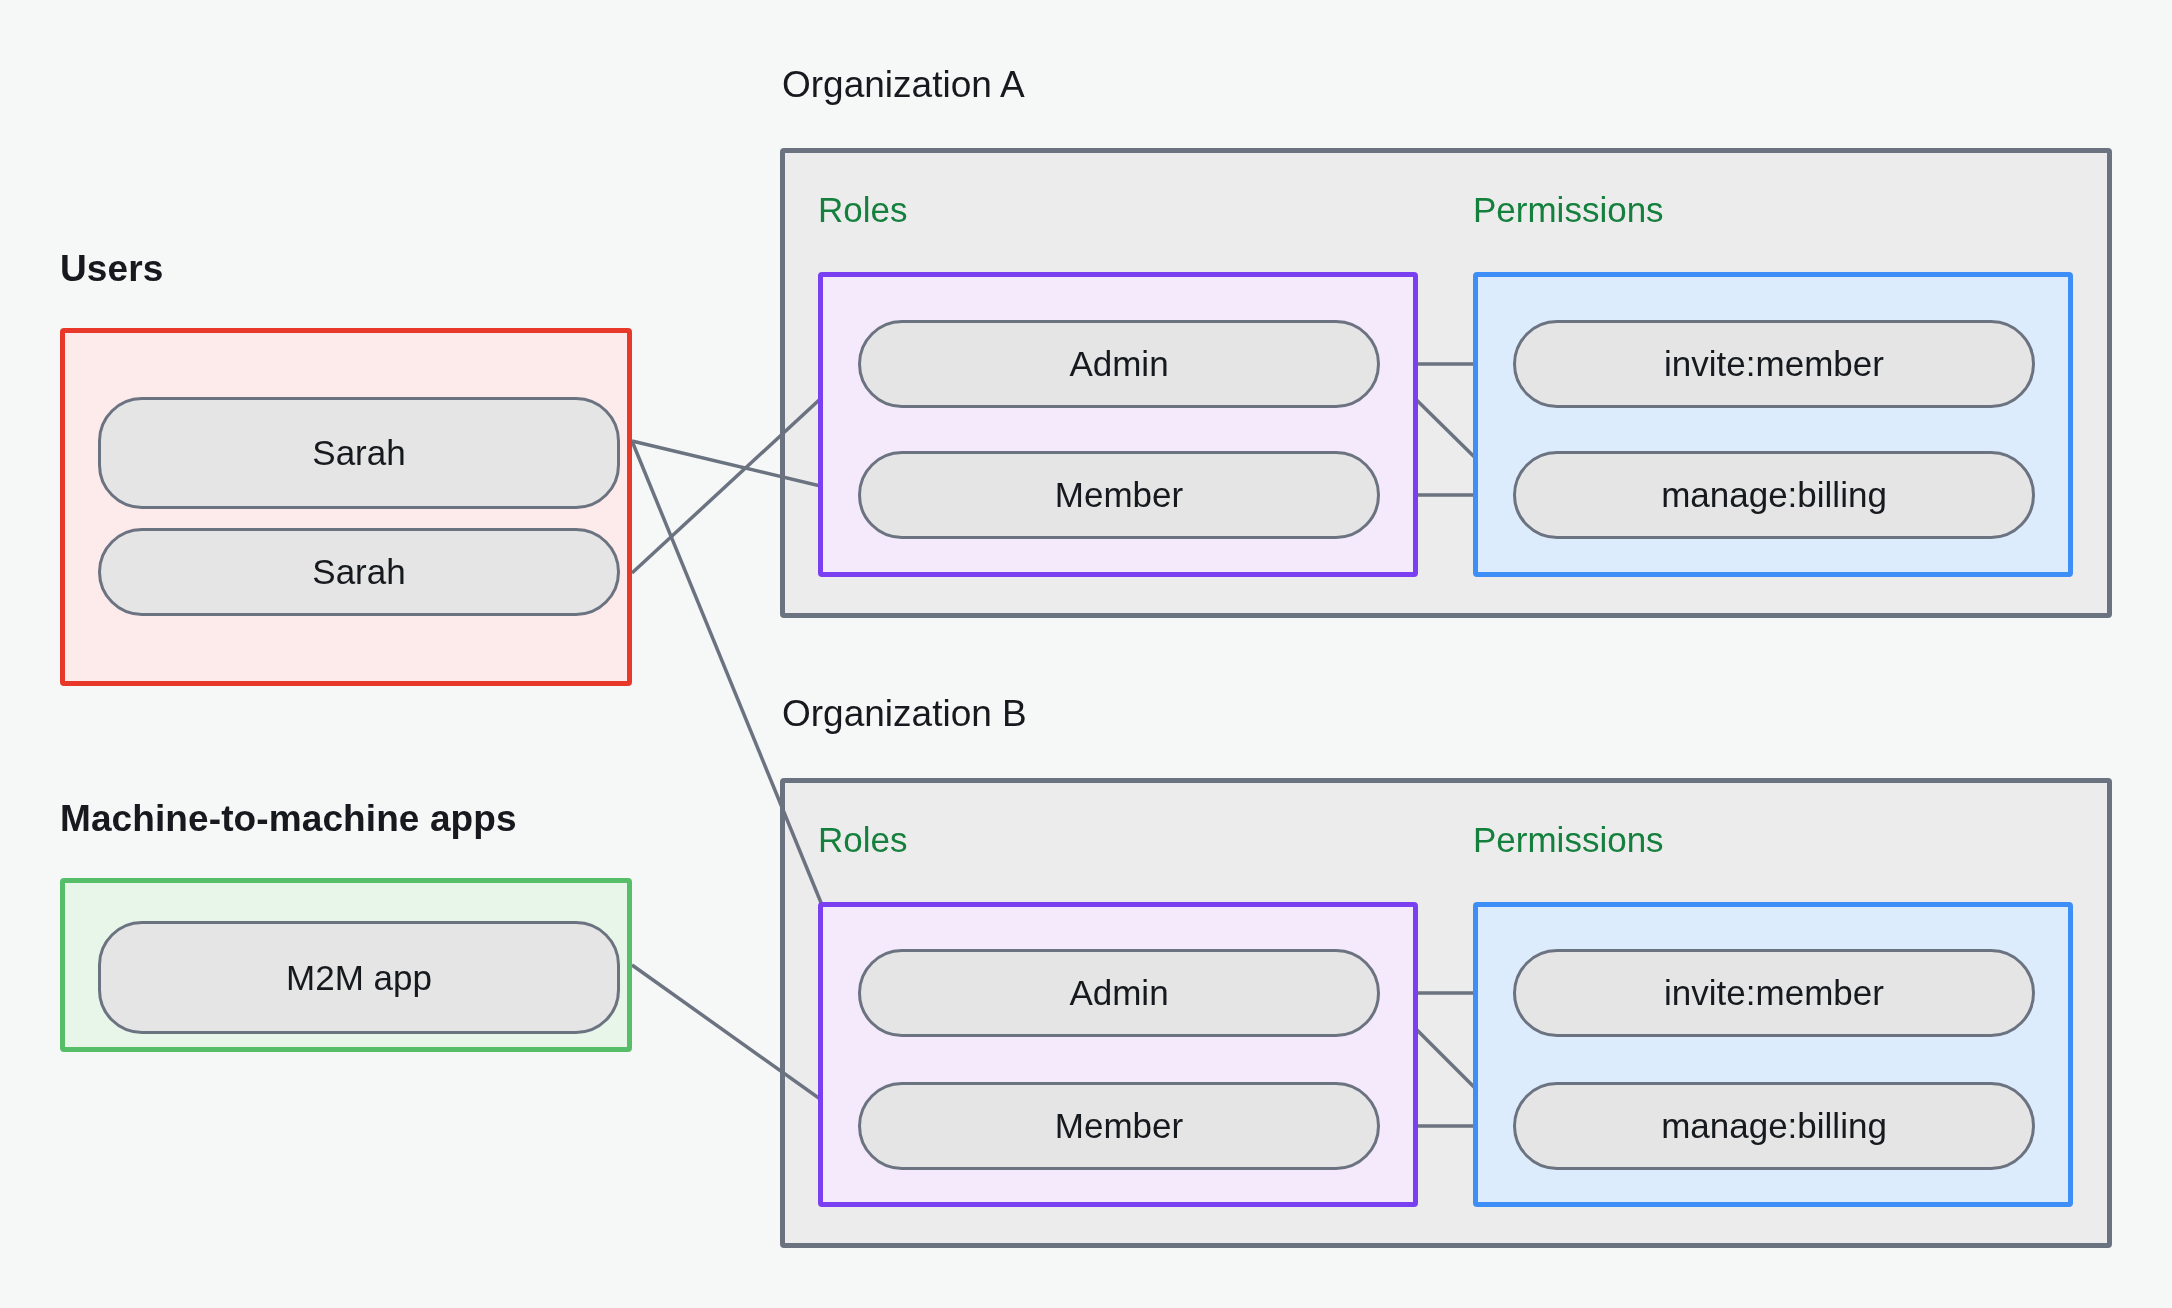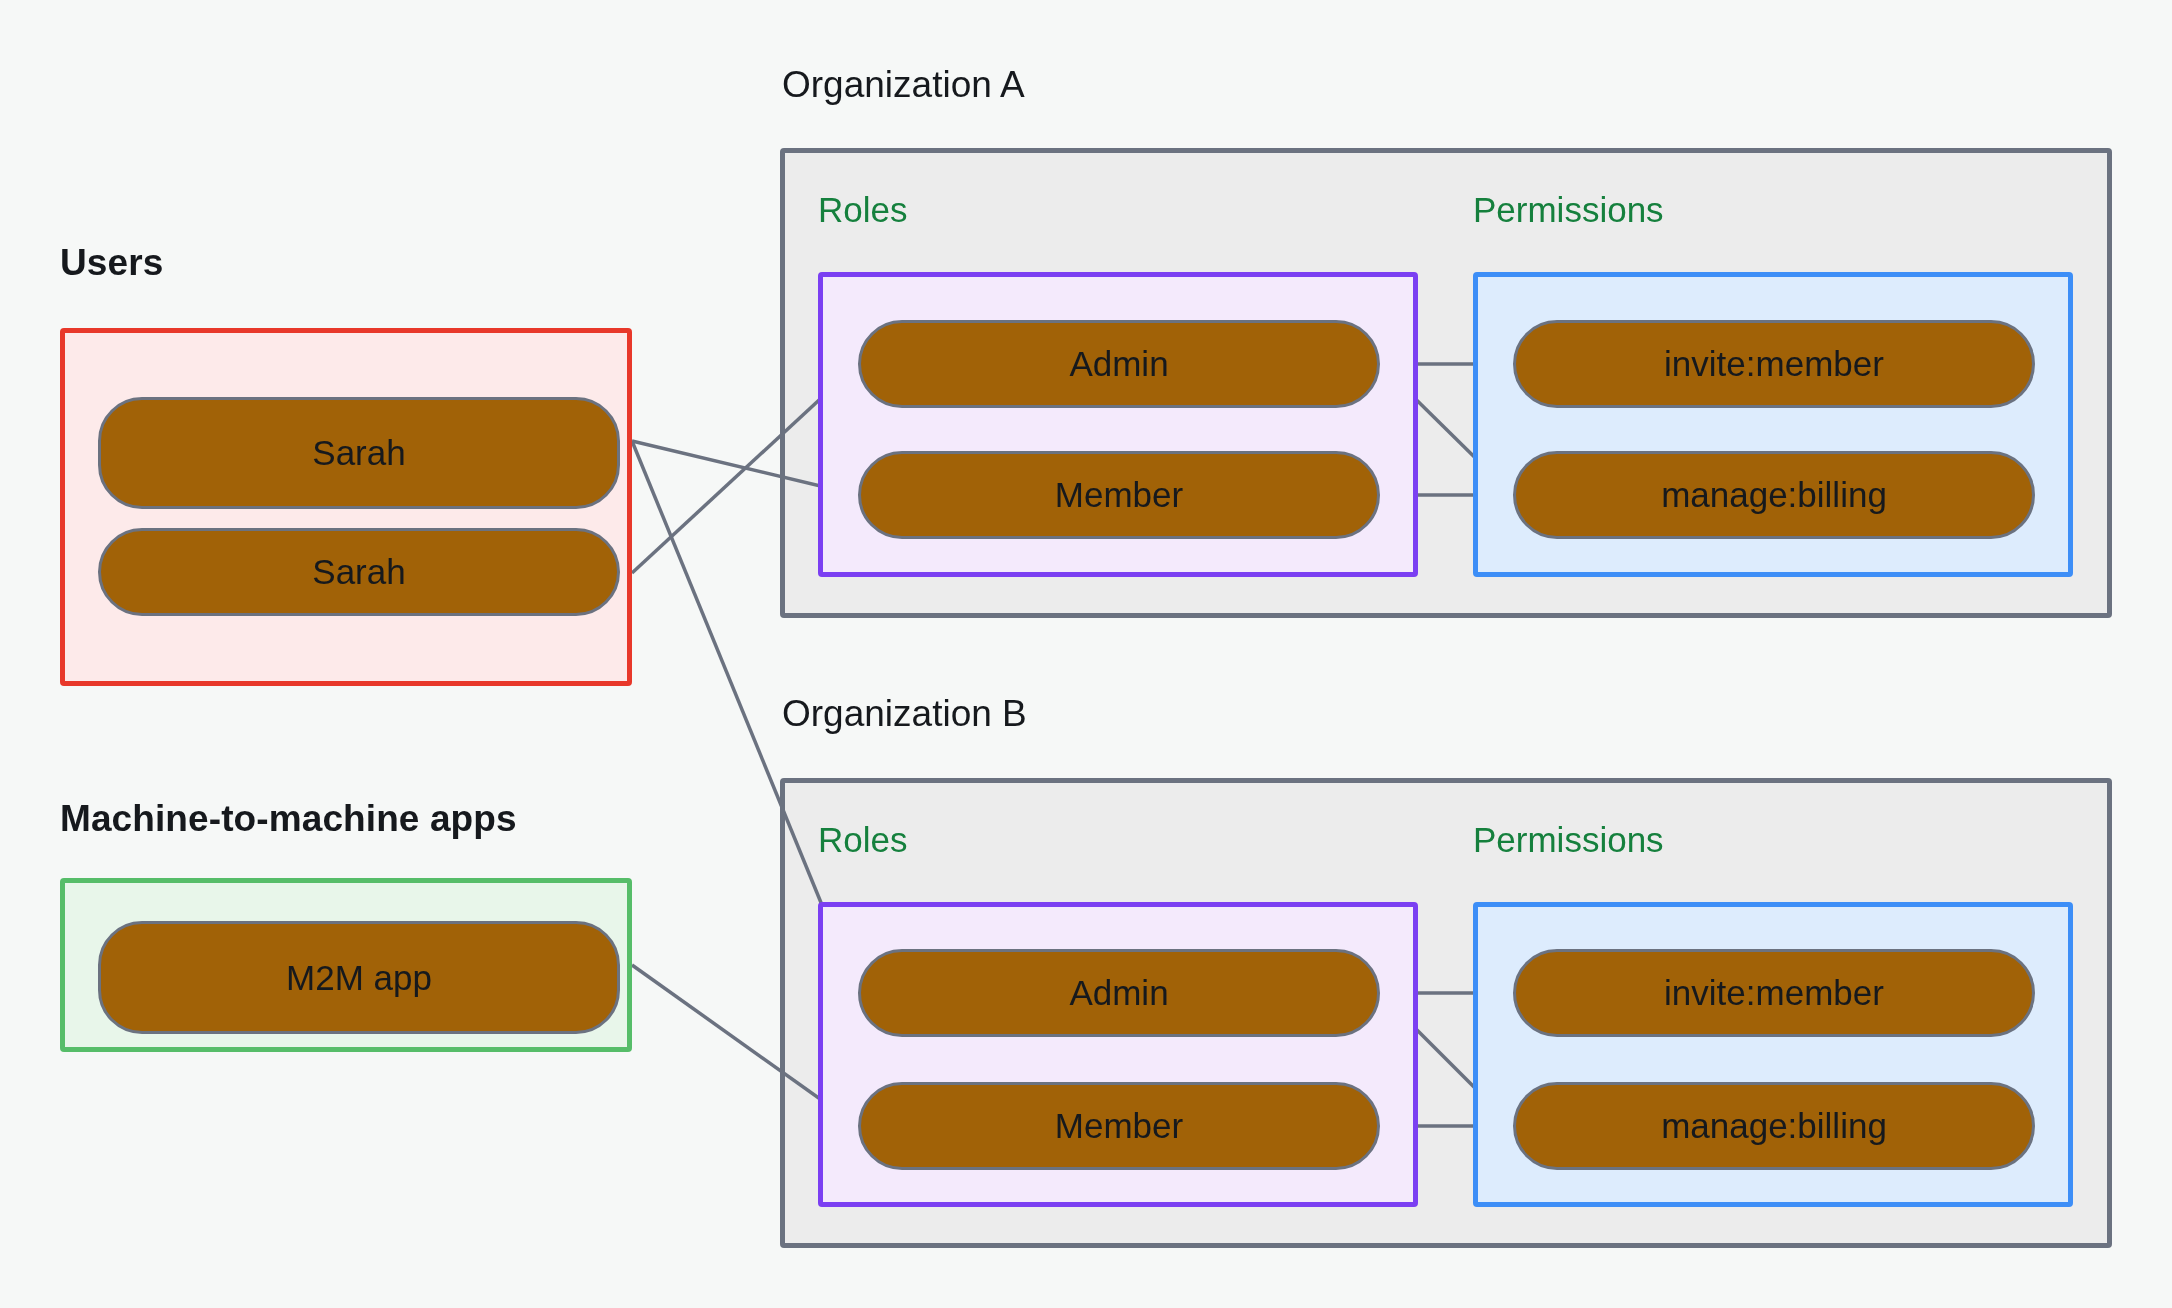--- a/index.html
+++ b/index.html
@@ -78,21 +78,21 @@
   }
   .box-perms {
     background: #ddecfd;
     border: 5px solid #3d8ef7;
   }
 
   
   .pill {
     position: absolute;
     box-sizing: border-box;
-    background: #a16207;
+    background: #e5e5e5;
     border: 3px solid #6b7280;
     border-radius: 44px;
     display: flex;
     align-items: center;
     justify-content: center;
     font-size: 35px;
     color: #16191d;
     z-index: 3;
     white-space: nowrap;
   }
@@ -130,21 +130,21 @@
       <circle cx="858" cy="495" r="11"></circle>
       <circle cx="858" cy="993" r="11"></circle>
       <circle cx="858" cy="1126" r="11"></circle>
       <circle cx="1513" cy="364" r="11"></circle>
       <circle cx="1513" cy="495" r="11"></circle>
       <circle cx="1513" cy="993" r="11"></circle>
       <circle cx="1513" cy="1126" r="11"></circle>
     </g>
   </svg>
 
-  <div class="group-title" style="left:60px; top:242px;">Users</div>
+  <div class="group-title" style="left:60px; top:248px;">Users</div>
   <div class="box box-users" style="left:60px; top:328px; width:572px; height:358px;"></div>
   <div class="pill" style="left:98px; top:397px; width:522px; height:112px;">Sarah</div>
   <div class="pill" style="left:98px; top:528px; width:522px; height:88px;">Sarah</div>
 
   <div class="group-title" style="left:60px; top:798px;">Machine-to-machine apps</div>
   <div class="box box-m2m" style="left:60px; top:878px; width:572px; height:174px;"></div>
   <div class="pill" style="left:98px; top:921px; width:522px; height:113px;">M2M app</div>
 
   <div class="org-title" style="left:782px; top:64px;">Organization A</div>
   <div class="box box-org" style="left:780px; top:148px; width:1332px; height:470px;"></div>

